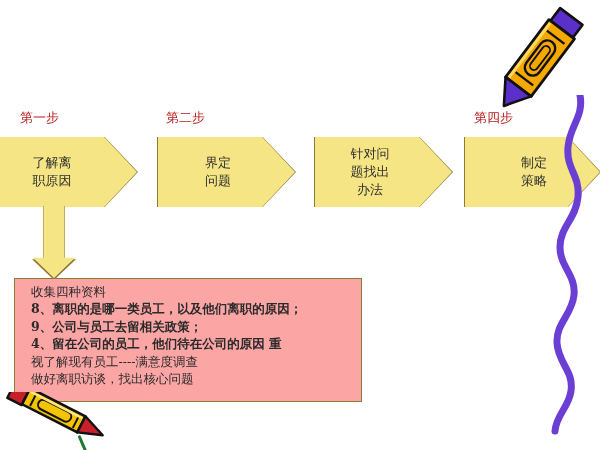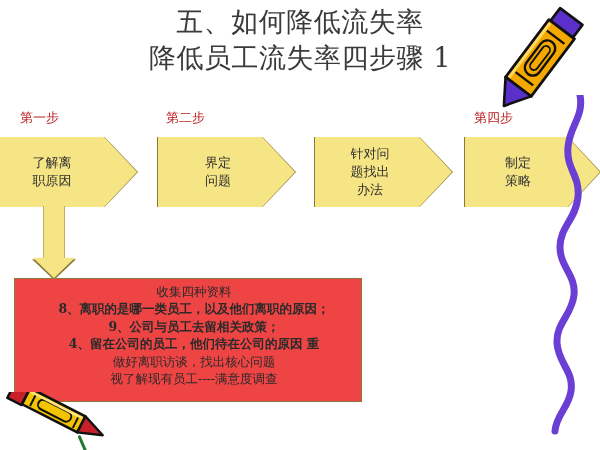--- a/index.html
+++ b/index.html
@@ -94,21 +94,21 @@
   .c2-b { left: 157px; width: 139px; }
   .c2   { left: 158px; width: 137px; }
   .c2-t { left: 158px; width: 120px; }
   
   .c3-b { left: 314px; width: 139px; }
   .c3   { left: 315px; width: 137px; }
   .c3-t { left: 310px; width: 120px; }
   
   .c4-b { left: 464px; width: 137px; }
   .c4   { left: 465px; width: 135px; }
-  .c4-t { left: 459px; width: 118px; }
+  .c4-t { left: 475px; width: 118px; }
 
   
   .down-arrow-wrap {
     position: absolute;
     left: 32px;
     top: 206px;
     width: 44px;
     height: 74px;
   }
   .down-arrow-border {
@@ -128,25 +128,25 @@
     clip-path: polygon(25% 0%, 75% 0%, 75% 72%, 100% 72%, 50% 100%, 0% 72%, 25% 72%);
   }
 
   
   .info-box {
     position: absolute;
     left: 14px;
     top: 278px;
     width: 348px;
     height: 124px;
-    background: #ef4444;
+    background: #fca5a5;
     border: 1.5px solid #8A7B38;
     box-sizing: border-box;
     padding: 4px 4px 0 16px;
-    text-align: center;
+    text-align: left;
     color: #2a2a2a;
     font-size: 12.5px;
     line-height: 17.4px;
     font-family: "DejaVu Serif", "Liberation Serif", serif;
   }
   .info-line { display: block; white-space: nowrap; }
   .info-line.b { font-weight: bold; }
   .info-heading { display: block; }
 
   
@@ -175,24 +175,20 @@
     width: 110px;
     height: 58px;
     pointer-events: none;
   }
 </style>
 </head>
 <body>
 
 <div id="slide">
 
-  <div class="title-block">
-    <span class="title-line title-line-1">五、如何降低流失率</span>
-    <span class="title-line title-line-2">降低员工流失率四步骤 1</span>
-  </div>
 
   <div class="step-label sl1">第一步</div>
   <div class="step-label sl2">第二步</div>
   <div class="step-label sl3">第三步</div>
   <div class="step-label sl4">第四步</div>
 
   <div class="chev-border c1-b"></div>
   <div class="chev c1"></div>
   <div class="chev-text c1-t">
     <div>
@@ -232,22 +228,22 @@
   <div class="down-arrow-wrap">
     <div class="down-arrow-border"></div>
     <div class="down-arrow-fill"></div>
   </div>
 
   <div class="info-box">
     <span class="info-line info-heading">收集四种资料</span>
     <span class="info-line b">8、离职的是哪一类员工，以及他们离职的原因；</span>
     <span class="info-line b">9、公司与员工去留相关政策；</span>
     <span class="info-line b">4、留在公司的员工，他们待在公司的原因  重</span>
+    <span class="info-line">视了解现有员工----满意度调查</span>
     <span class="info-line">做好离职访谈，找出核心问题</span>
-    <span class="info-line">视了解现有员工----满意度调查</span>
   </div>
 
   <svg class="squiggle" viewBox="0 0 60 340">
     <path d="M 40 0
              C 44 22, 30 30, 28 52
              C 26 74, 40 80, 38 102
              C 36 124, 20 132, 20 152
              C 20 172, 36 180, 34 200
              C 32 220, 16 228, 17 248
              C 18 268, 34 276, 31 296

